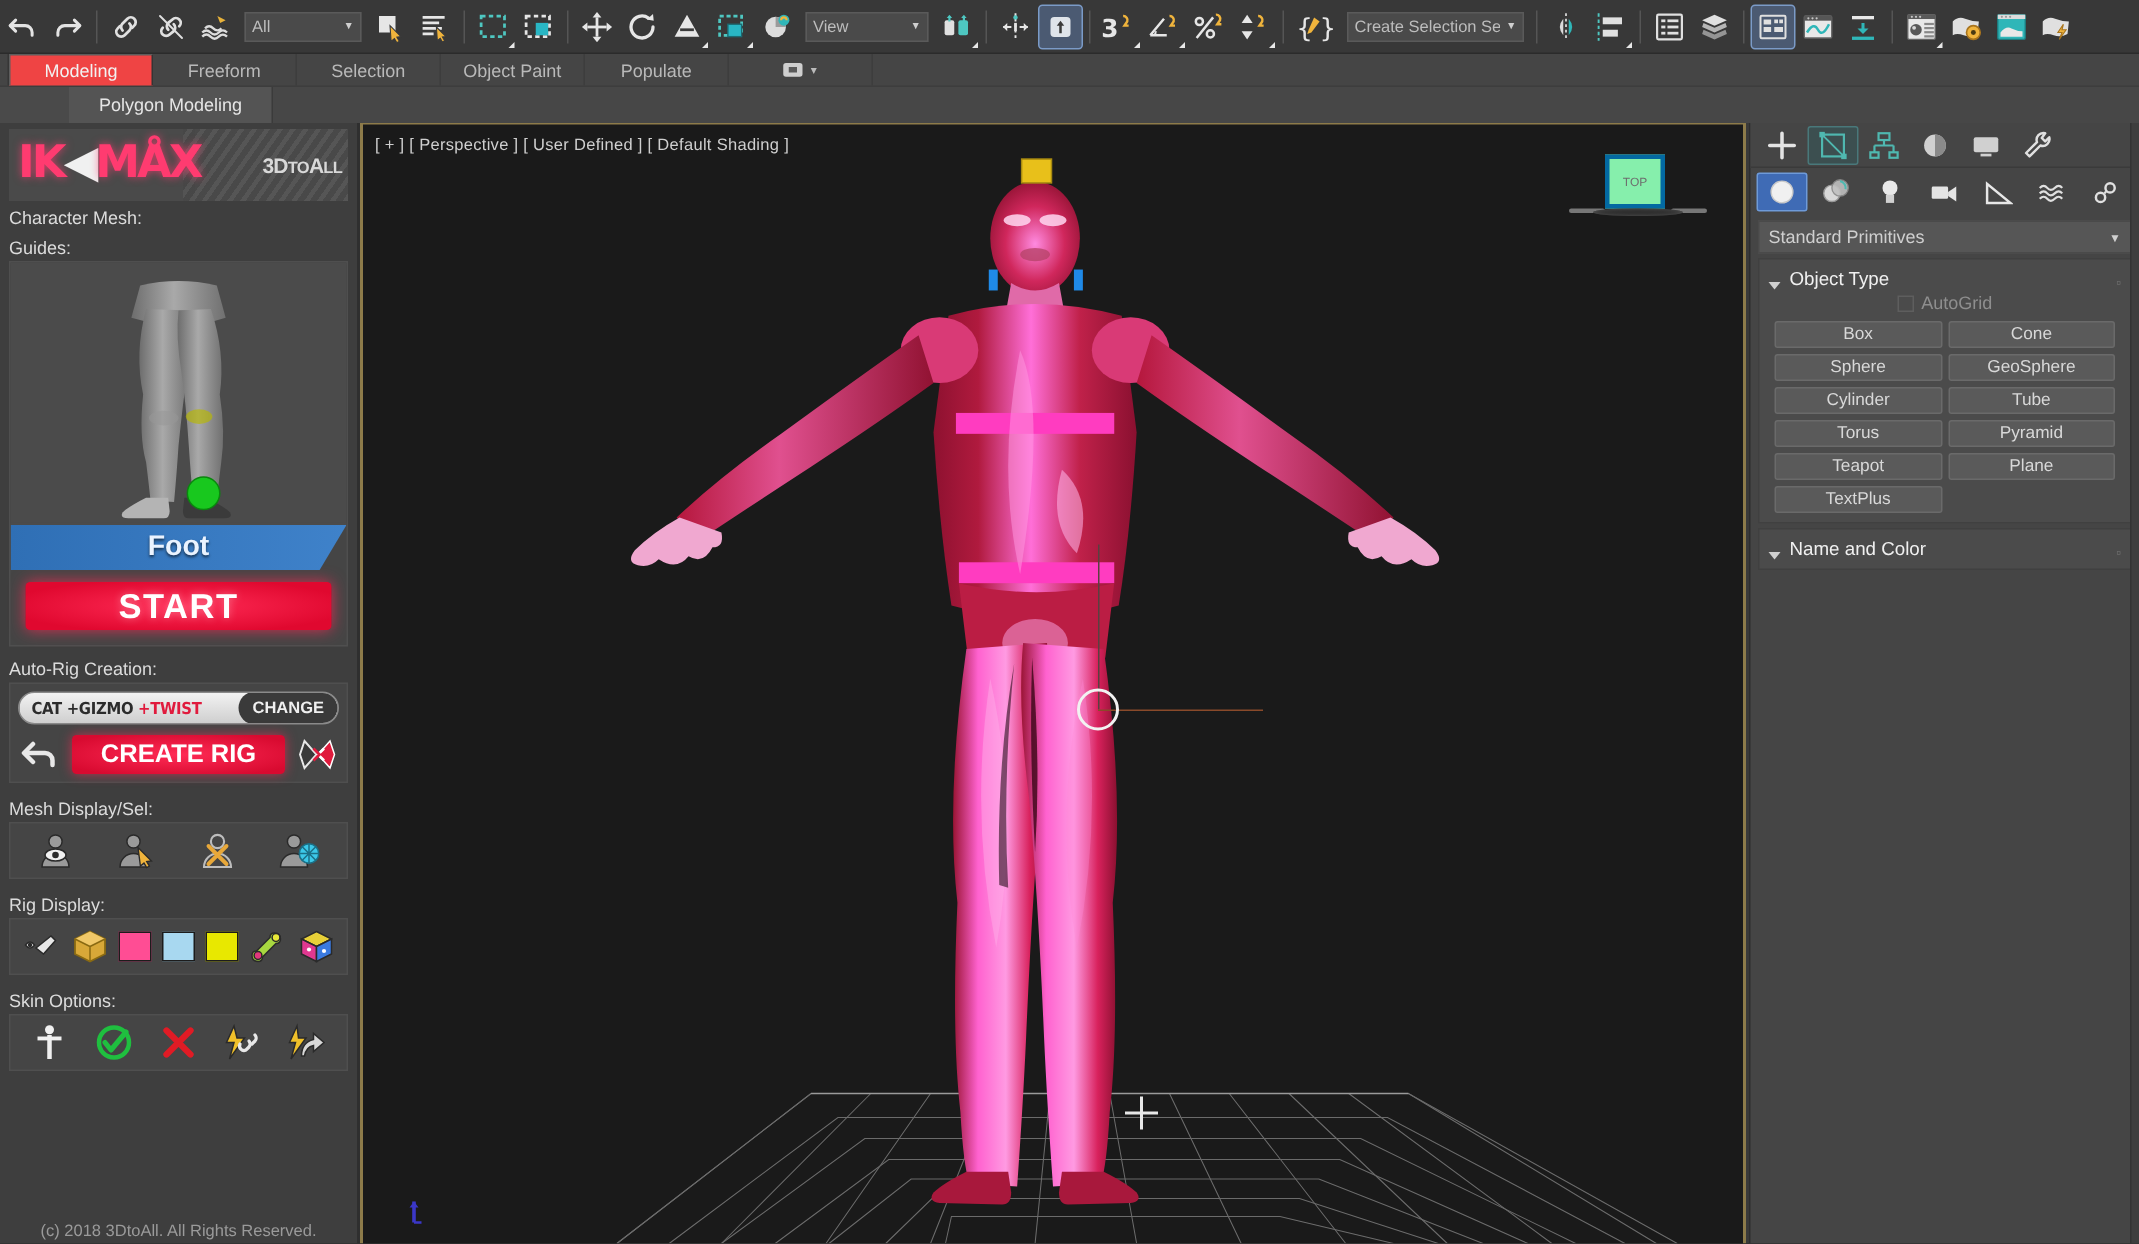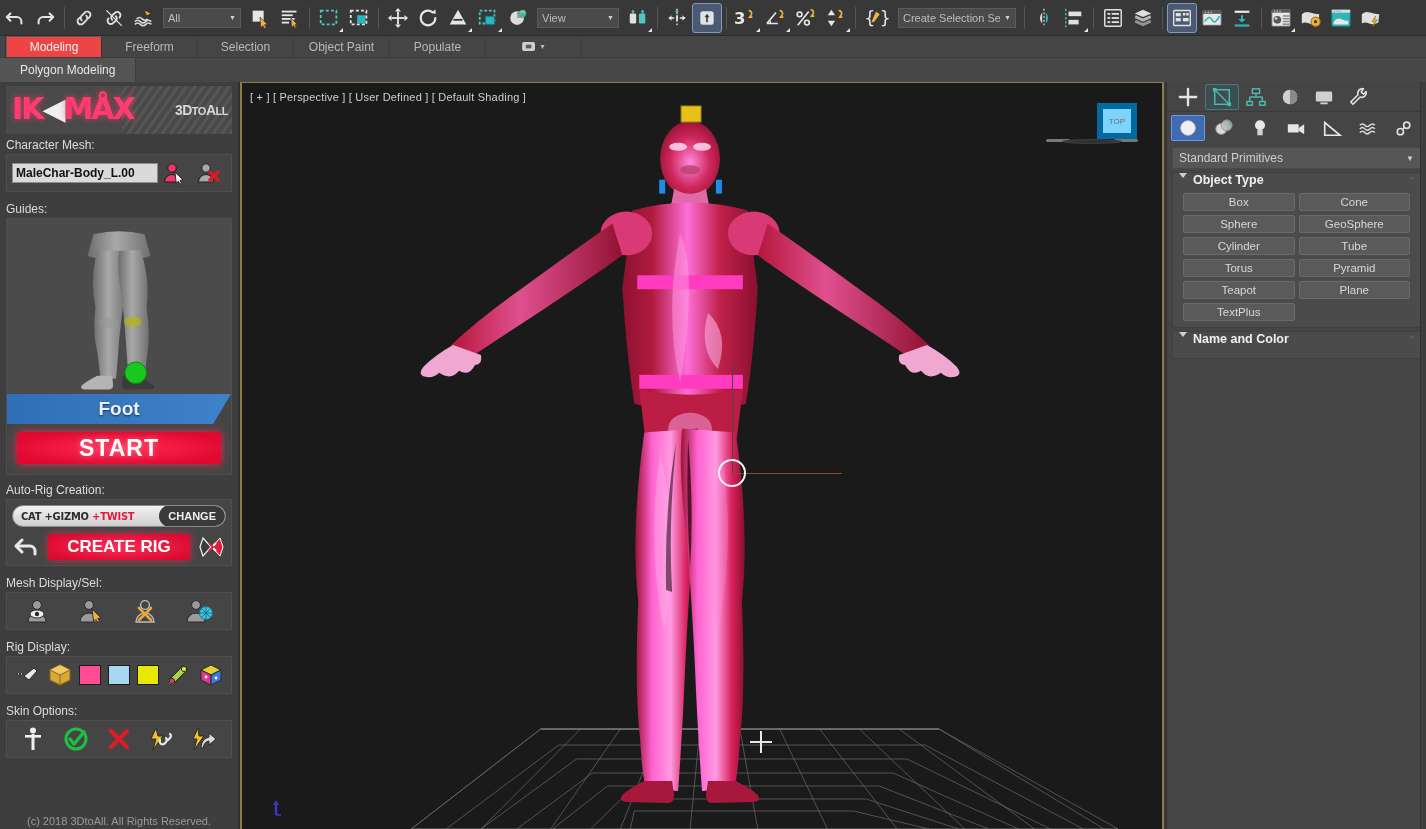--- a/index.html
+++ b/index.html
@@ -77,20 +77,21 @@
     width: 46px; display: flex; align-items: center; justify-content: center; gap: 3px;
   }
   .ribbon-sub {
     position: absolute; left: 0; top: 22px; height: 24px; width: 100%;
     background: #4a4a4a; display: flex; align-items: stretch;
   }
   .subtab {
     padding: 0 20px; display: flex; align-items: center;
     font-size: 12px; color: #e6e6e6; background: #545454;
     border-right: 1px solid #3b3b3b;
+    margin-left: 46px;
   }
   .subfill { flex: 1; background: #474747; }
 
   
   .leftpanel {
     position: absolute; left: 0; top: 82px; width: 240px; height: 747px;
     background: #3e3e3e;
     border-right: 2px solid #2f2f2f;
     font-size: 12px; color: #d6d6d6;
   }
@@ -211,23 +212,23 @@
   }
   .vp-label {
     position: absolute; left: 8px; top: 8px;
     color: #cfcfcf; font-size: 11px; letter-spacing: .2px;
   }
   .viewcube {
     position: absolute; right: 40px; top: 20px; width: 60px; height: 46px;
   }
   .vc-face {
     position: absolute; left: 8px; top: 0; width: 40px; height: 36px;
-    background: #7dd3fc; border: 6px solid #0369a1;
+    background: #86efac; border: 3px solid #0369a1;
     font-size: 8px; color: #6e6e6e;
-    display: flex; align-items: center; justify-content: center; margin-left: 27px;
+    display: flex; align-items: center; justify-content: center;
   }
   .vc-base {
     position: absolute; left: 0; top: 36px; width: 60px; height: 5px;
     background: #2c2c2c; border-radius: 50%;
     box-shadow: 0 0 3px #555 inset;
   }
   .vc-arm { position: absolute; top: 36px; height: 3px; background: #777; border-radius: 2px; }
 
   #grid { position: absolute; left: 0; bottom: 0; width: 100%; height: 180px; }
 
@@ -290,22 +291,22 @@
     margin: 3px 5px; height: 22px; background: #565656; border: 1px solid #4a4a4a;
     display: flex; align-items: center; padding: 0 6px;
     color: #cfcfcf; font-size: 12px;
   }
   .cp-dropdown .arr { margin-left: auto; font-size: 8px; }
   .rollout {
     margin: 3px 5px; background: #4b4b4b; border: 1px solid #404040;
     padding-bottom: 6px;
   }
   .rollout-hdr {
-    display: flex; align-items: flex-start; height: 20px;
-    padding: 0 6px; color: #f0f0f0; font-size: 12.5px; font-weight: bold;
+    display: flex; align-items: flex-end; height: 20px;
+    padding: 0 6px; color: #f0f0f0; font-size: 12.5px; font-weight: normal;
   }
   .rollout-hdr .tri {
     width: 0; height: 0; margin-right: 6px;
     border-left: 4px solid transparent; border-right: 4px solid transparent;
     border-top: 5px solid #cfcfcf;
   }
   .rollout-hdr .pin { margin-left: auto; color: #777; font-size: 9px; }
   .autogrid {
     display: flex; align-items: center; justify-content: center; gap: 5px;
     color: #8e8e8e; font-size: 12px; padding: 2px 0 5px 0;
@@ -689,39 +690,20 @@
 
   <div class="leftpanel">
 
     <div class="ik-header">
       <div class="ik-stripes"></div>
       <div class="ik-logo">IK<span class="k-white">◀</span>M<span>Å</span>X</div>
       <div class="ik-brand">3D<span class="sm">TO</span>A<span class="sm">LL</span></div>
     </div>
 
     <div class="grp-label">Character Mesh:</div>
-    <div class="grp-box">
-      <div class="rowc">
-        <div class="mesh-field">MaleChar-Body_L.00</div>
-        <div class="icon-btn">
-          <svg width="28" height="24" viewBox="0 0 28 24">
-              <circle cx="11" cy="7" r="4.2" fill="#f0386a" stroke="#1f1f1f" stroke-width="1"></circle>
-              <path d="M3.5 21 a7.5 7.5 0 0 1 15 0z" fill="#f0386a" stroke="#1f1f1f" stroke-width="1"></path>
-              <path d="M14 11 l8 8 -3 .4 1.6 2.8 -1.6 .9 -1.6-2.8 -2.2 1.7z" fill="#f4f4f4" stroke="#1f1f1f" stroke-width=".9"></path>
-            </svg>
-        </div>
-        <div class="icon-btn">
-          <svg width="28" height="24" viewBox="0 0 28 24">
-              <circle cx="11" cy="7" r="4.2" fill="#a8a8a8" stroke="#1f1f1f" stroke-width="1"></circle>
-              <path d="M3.5 21 a7.5 7.5 0 0 1 15 0z" fill="#a8a8a8" stroke="#1f1f1f" stroke-width="1"></path>
-              <path d="M15 11 l8 8 M23 11 l-8 8" stroke="#d81b26" stroke-width="3.4" stroke-linecap="round"></path>
-            </svg>
-        </div>
-      </div>
-    </div>
 
     <div class="grp-label">Guides:</div>
     <div class="grp-box" style="padding:0;margin-bottom:4px">
       <div class="guides-thumb">
         <svg width="100%" height="175" viewBox="0 0 228 175" preserveAspectRatio="xMidYMid meet">
           <defs>
             <linearGradient id="legg" x1="0" y1="0" x2="1" y2="0">
               <stop offset="0" stop-color="#6d6d6d"></stop>
                 <stop offset=".45" stop-color="#a9a9a9"></stop>
                 <stop offset="1" stop-color="#707070"></stop>
@@ -1114,20 +1096,24 @@
       <span>Standard Primitives</span>
       <span class="arr">▼</span>
     </div>
 
     <div class="rollout">
       <div class="rollout-hdr">
         <span class="tri"></span>
         <span>Object Type</span>
         <span class="pin">▫</span>
       </div>
+      <div class="autogrid">
+        <span class="chk"></span>
+        <span>AutoGrid</span>
+      </div>
       <div class="otgrid">
         <div class="otbtn">Box</div>
         <div class="otbtn">Cone</div>
         <div class="otbtn">Sphere</div>
         <div class="otbtn">GeoSphere</div>
         <div class="otbtn">Cylinder</div>
         <div class="otbtn">Tube</div>
         <div class="otbtn">Torus</div>
         <div class="otbtn">Pyramid</div>
         <div class="otbtn">Teapot</div>

